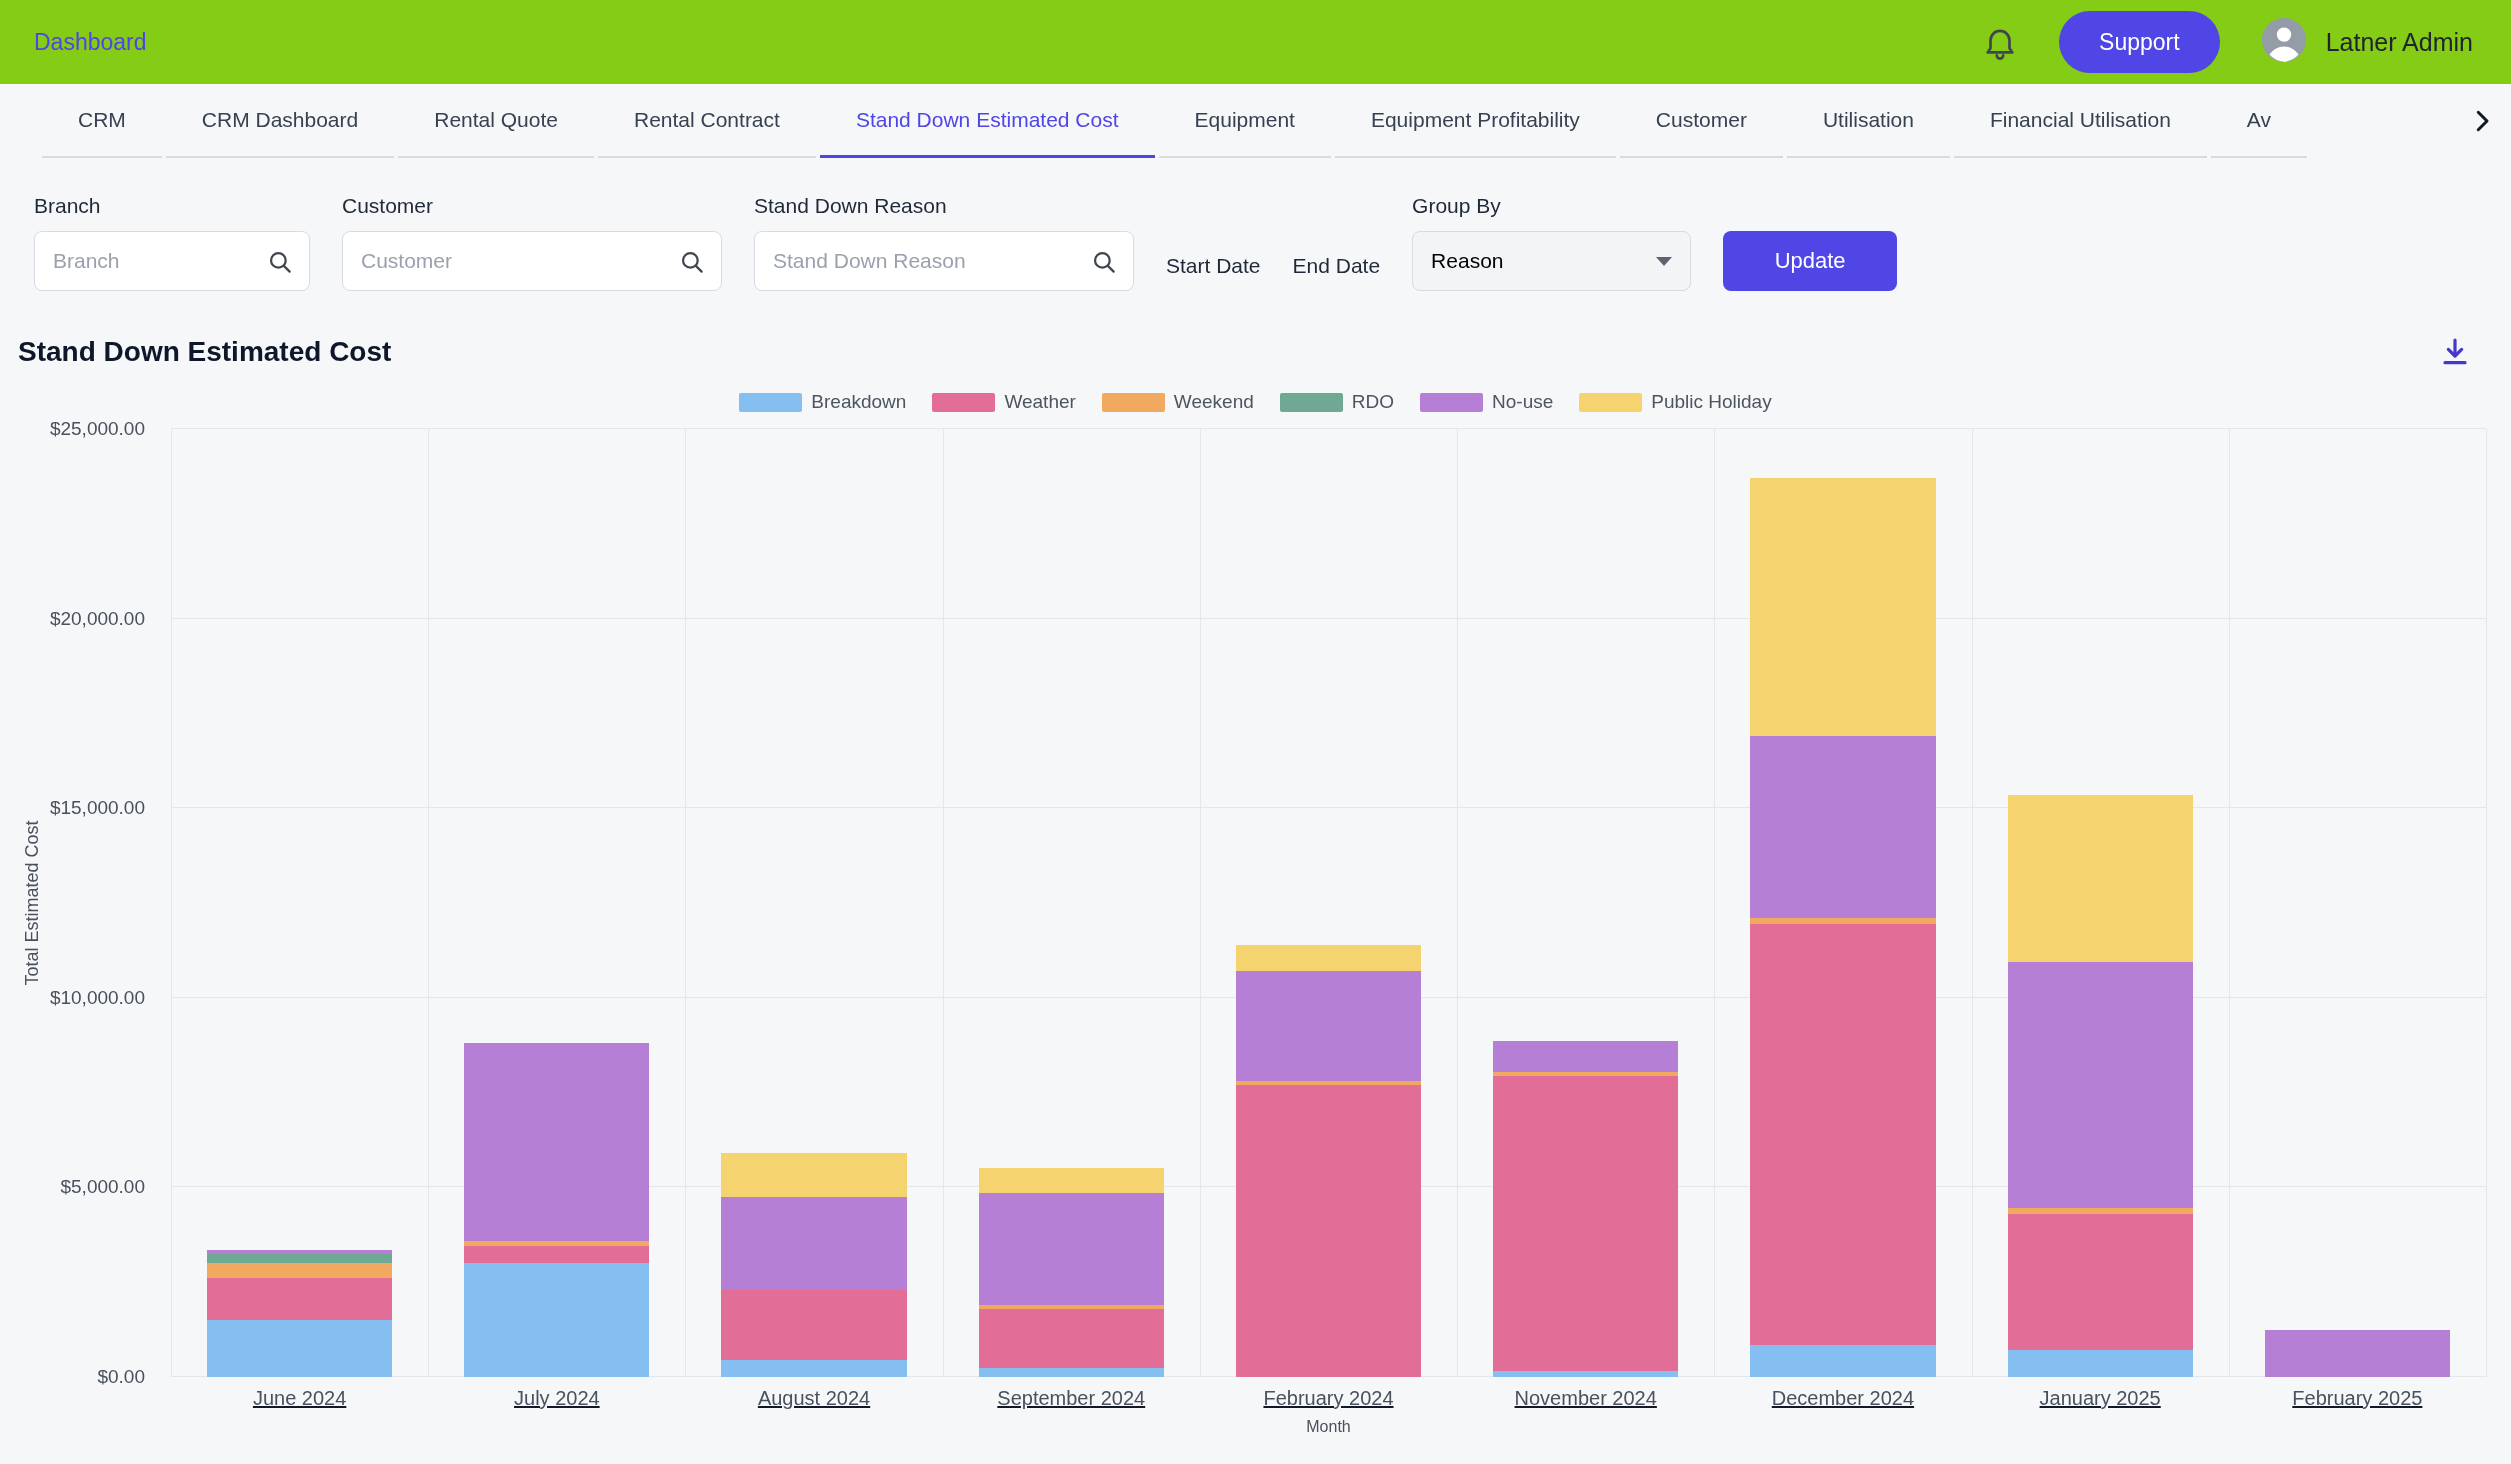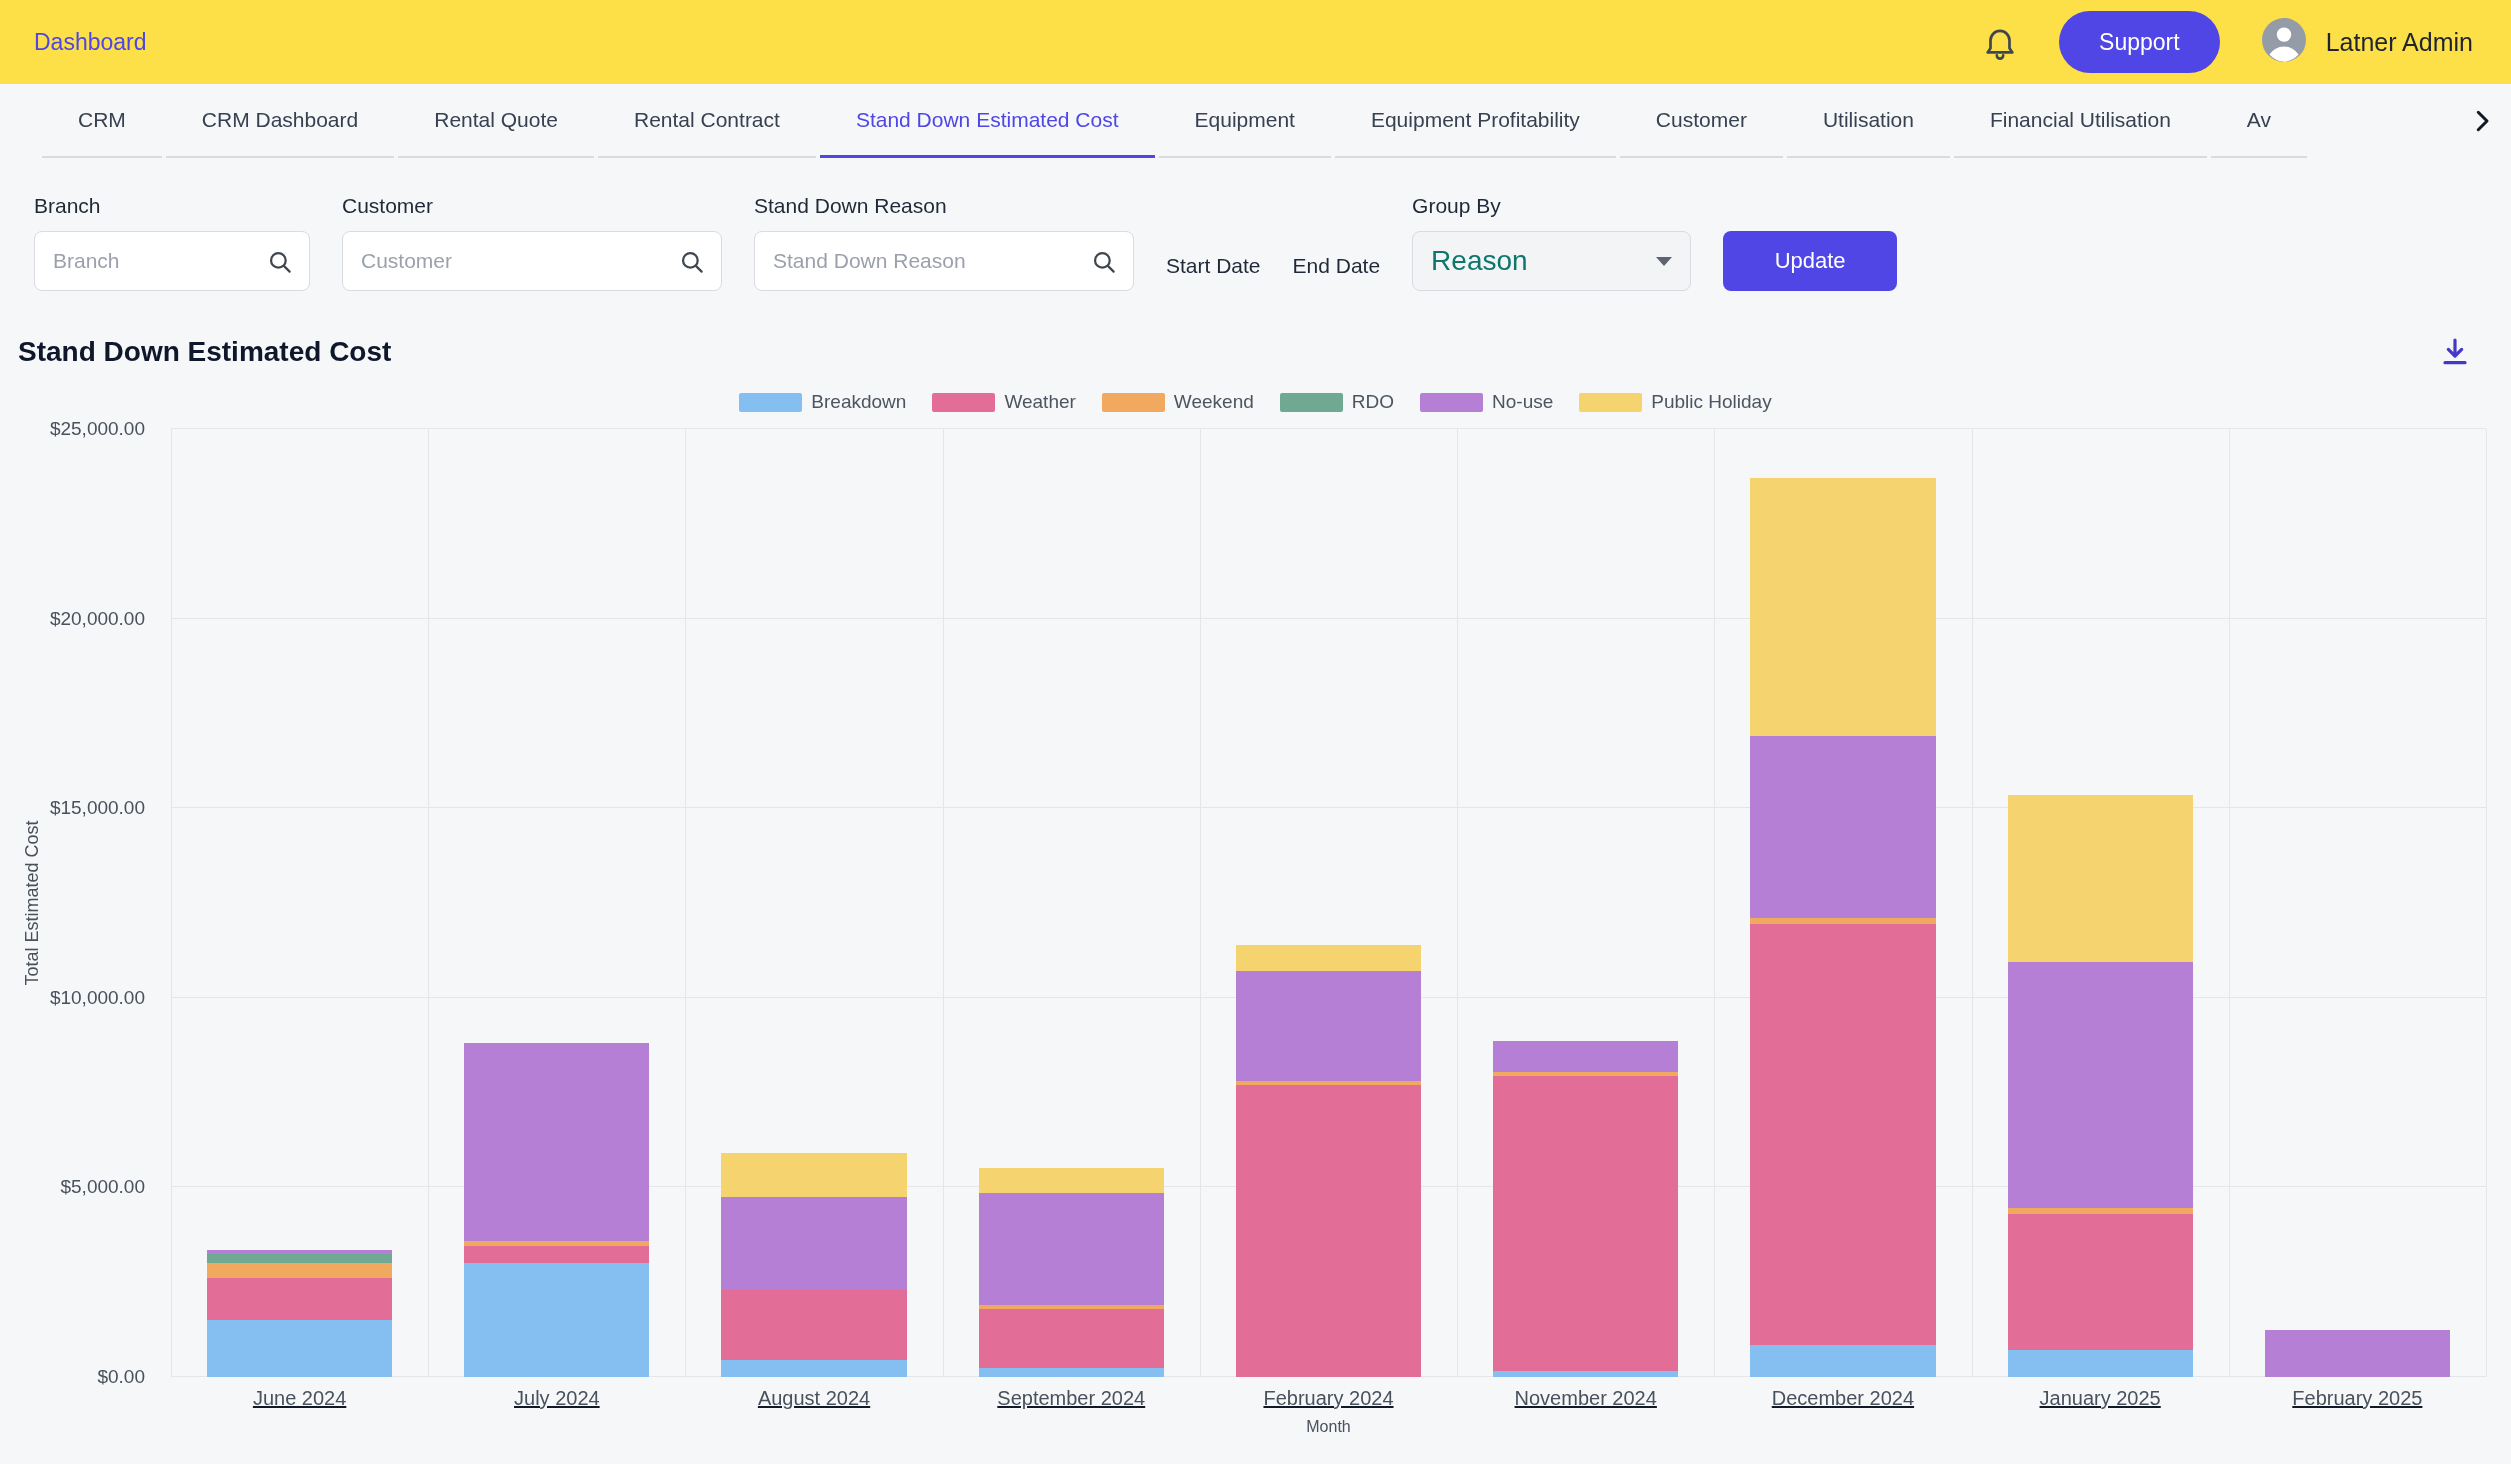--- a/index.html
+++ b/index.html
@@ -1,20 +1,20 @@
 <!DOCTYPE html>
 <html><head>
 <meta charset="utf-8">
 <style>
   * { margin:0; padding:0; box-sizing:border-box; }
   html,body { width:2511px; height:1465px; overflow:hidden; }
   body { font-family:"Liberation Sans", sans-serif; background:#f6f7f9; color:#111827; }
 
   
-  .header { height:84px; background:#fde047; display:flex; align-items:center; padding:0 38px 0 34px; }
+  .header { height:84px; background:#84cc16; display:flex; align-items:center; padding:0 38px 0 34px; }
   .brand { color:#4f46e5; font-size:23px; font-weight:500; text-decoration:none; cursor:pointer; }
   .header-right { margin-left:auto; display:flex; align-items:center; gap:40px; }
   .bell-btn { display:flex; align-items:center; cursor:pointer; background:none; border:none; }
   .support-btn { background:#4f46e5; color:#fff; border:none; border-radius:994px; height:62px; padding:0 40px;
                  font-size:23px; font-weight:500; cursor:pointer; font-family:inherit; }
   .user { display:flex; align-items:center; gap:18px; }
   .user-name { font-size:25px; color:#1f2430; }
 
   
   .tabbar { display:flex; align-items:stretch; height:74px; padding-left:40px; }
@@ -27,21 +27,21 @@
   
   .filters { display:flex; align-items:flex-end; gap:32px; padding:36px 0 0 34px; }
   .field label { display:block; font-size:21px; font-weight:500; color:#1f2937; margin-bottom:13px; }
   .control { position:relative; height:60px; background:#fff; border:1px solid #d8dbe1; border-radius:8px;
              display:flex; align-items:center; }
   .control input { border:none; outline:none; background:transparent; height:100%; width:100%;
                    padding:0 58px 0 18px; font-size:21px; color:#111827; font-family:inherit; }
   .control input::placeholder { color:#9aa1ad; }
   .icon-right { position:absolute; right:16px; display:flex; align-items:center; cursor:pointer; }
   .select-control { justify-content:space-between; padding:0 18px; background:#f3f4f6; cursor:pointer; }
-  .select-value { font-size:28px; color:#0f766e; }
+  .select-value { font-size:21px; color:#000000; }
   .caret { width:0; height:0; border-left:8px solid transparent; border-right:8px solid transparent;
            border-top:9px solid #5b6470; }
   .w-branch{width:276px} .w-customer{width:380px} .w-sdr{width:380px}
   .w-start{width:375px} .w-end{width:381px} .w-group{width:279px}
   .update-btn { width:174px; height:60px; background:#4f46e5; color:#fff; border:none; border-radius:8px;
                 font-size:22px; font-weight:500; cursor:pointer; font-family:inherit; }
 
   
   .section-row { display:flex; align-items:center; padding:40px 40px 0 18px; height:82px; }
   .section-title { font-size:28px; font-weight:600; color:#0f172a; }

